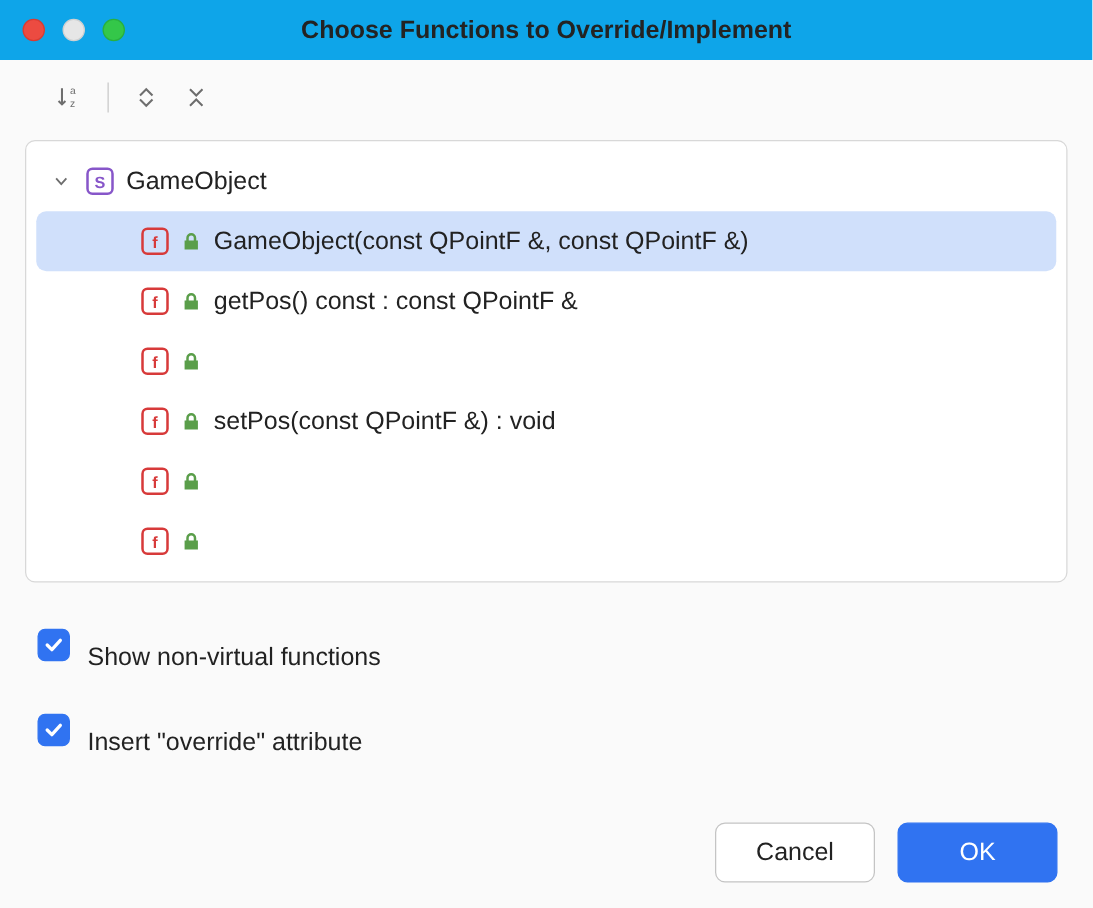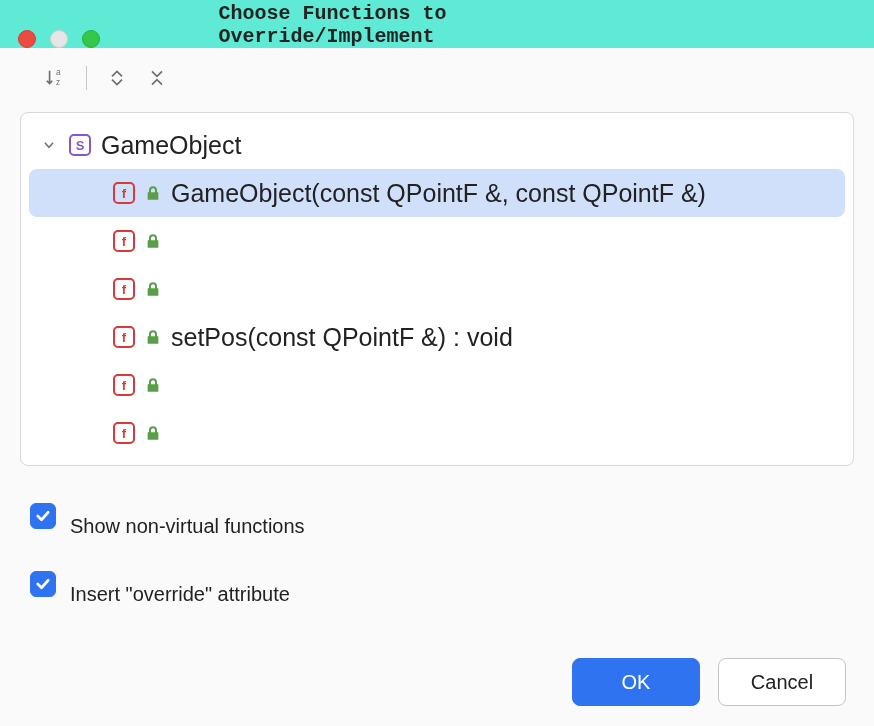--- a/index.html
+++ b/index.html
@@ -11,24 +11,23 @@
       font-family: -apple-system, BlinkMacSystemFont, "Segoe UI", Helvetica, Arial, sans-serif;
       font-size: 20px;
       background: #fafafa;
       width: 874px;
       height: 726px;
       overflow: hidden;
     }
     .titlebar {
       height: 48px;
       display: flex;
-      align-items: flex-end;
+      align-items: center;
       position: relative;
-      background: #5eead4;
-      font-family: Liberation Mono, monospace;
+      background: #0ea5e9;
     }
     .traffic-lights {
       display: flex;
       gap: 14px;
       margin-left: 18px;
     }
     .traffic-light {
       width: 18px;
       height: 18px;
       border-radius: 50%;
@@ -120,21 +119,21 @@
       font-size: 13px;
       flex-shrink: 0;
     }
     .lock-icon {
       width: 16px;
       height: 16px;
       flex-shrink: 0;
     }
     .row-label {
       color: #222;
-      font-size: 25px;
+      font-size: 20px;
     }
     .options {
       padding: 20px 30px 20px 30px;
       display: flex;
       flex-direction: column;
       gap: 24px;
     }
     .option-row {
       display: flex;
       align-items: center;
@@ -242,20 +241,21 @@
     <svg class="lock-icon" viewBox="0 0 24 24" fill="#5a9e4a">
         <path d="M6 11 V8 a6 6 0 0 1 12 0 V11 H20 V22 H4 V11 Z M9 11 H15 V8 a3 3 0 0 0 -6 0 Z"></path>
       </svg>
     <span class="row-label">GameObject(const QPointF &amp;, const QPointF &amp;)</span>
   </div>
   <div class="tree-row function-row">
     <div class="func-icon">f</div>
     <svg class="lock-icon" viewBox="0 0 24 24" fill="#5a9e4a">
         <path d="M6 11 V8 a6 6 0 0 1 12 0 V11 H20 V22 H4 V11 Z M9 11 H15 V8 a3 3 0 0 0 -6 0 Z"></path>
       </svg>
+    <span class="row-label">getPos() const : const QPointF &amp;</span>
   </div>
   <div class="tree-row function-row">
     <div class="func-icon">f</div>
     <svg class="lock-icon" viewBox="0 0 24 24" fill="#5a9e4a">
         <path d="M6 11 V8 a6 6 0 0 1 12 0 V11 H20 V22 H4 V11 Z M9 11 H15 V8 a3 3 0 0 0 -6 0 Z"></path>
       </svg>
   </div>
   <div class="tree-row function-row">
     <div class="func-icon">f</div>
     <svg class="lock-icon" viewBox="0 0 24 24" fill="#5a9e4a">
@@ -290,15 +290,15 @@
     <div class="checkbox checked">
       <svg width="18" height="18" viewBox="0 0 24 24" fill="none" stroke="#fff" stroke-width="3.5" stroke-linecap="round" stroke-linejoin="round">
           <path d="M5 12 L10 17 L19 7"></path>
         </svg>
     </div>
     <span class="option-label">Insert "override" attribute</span>
   </div>
 </div>
 
 <div class="button-row">
+  <div class="btn btn-cancel">Cancel</div>
   <div class="btn btn-ok">OK</div>
-  <div class="btn btn-cancel">Cancel</div>
 </div>
 
 </body></html>

